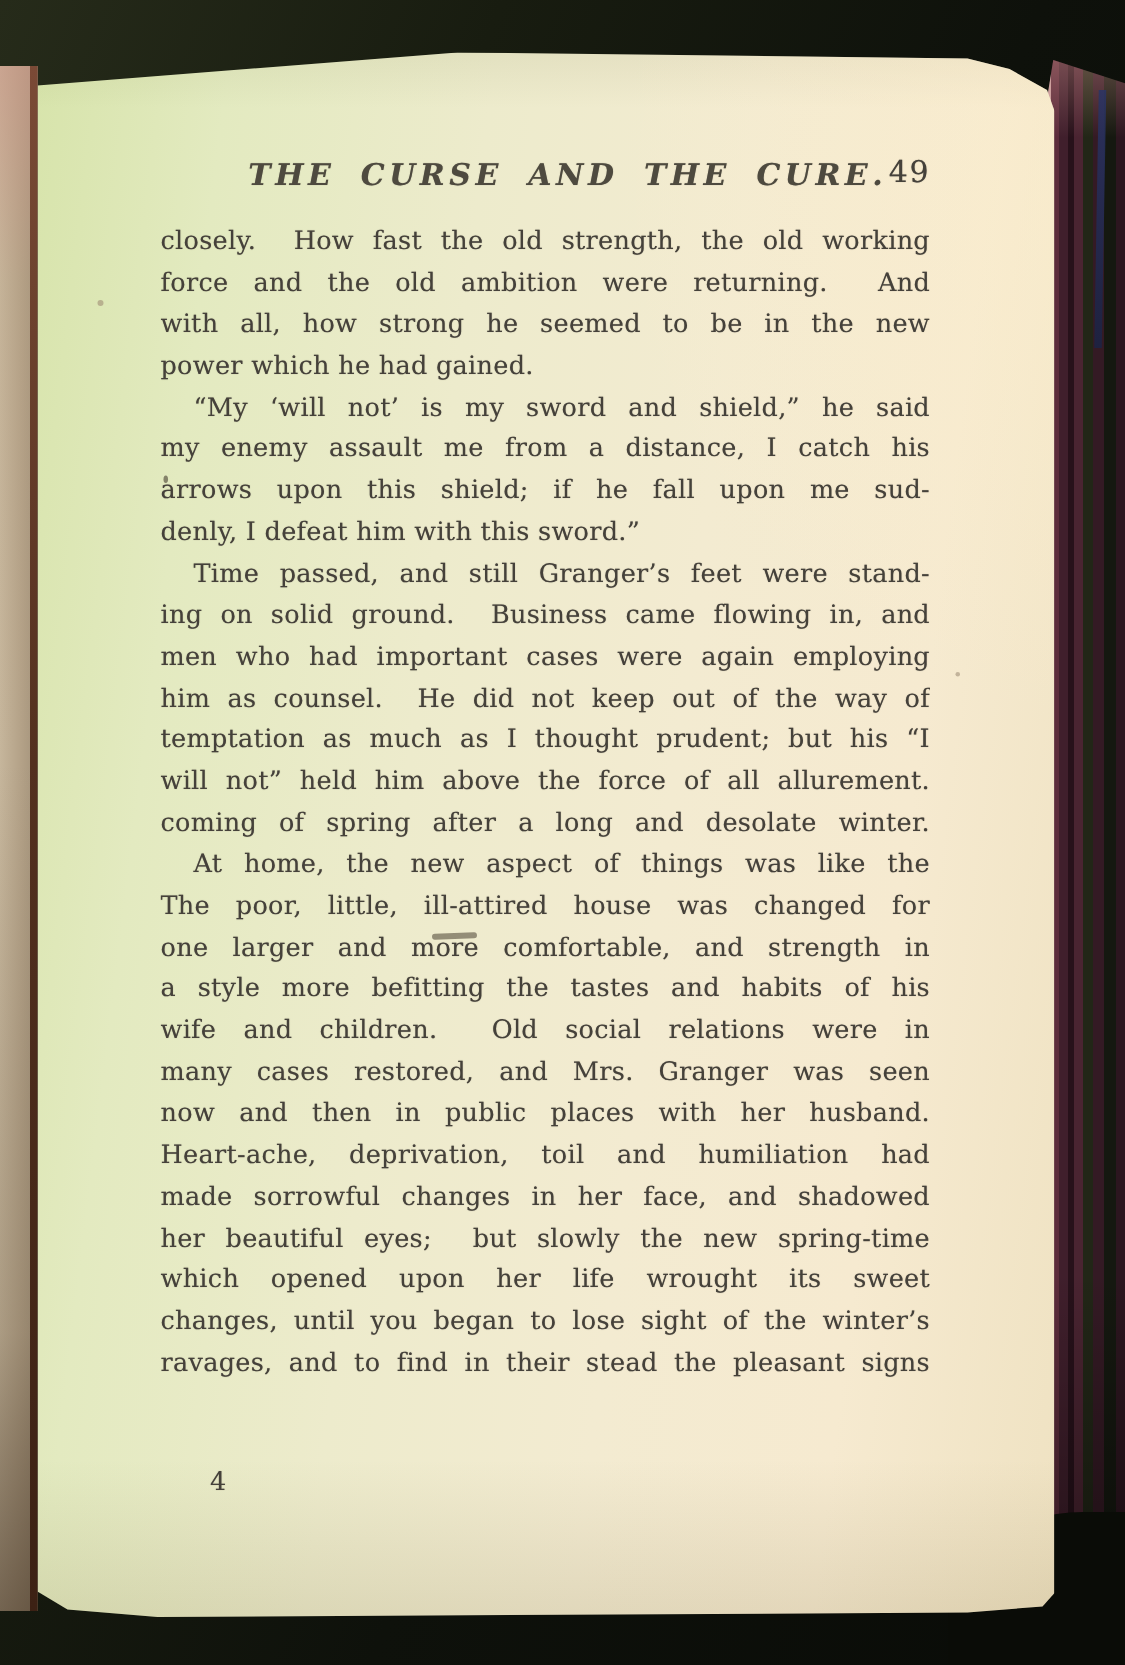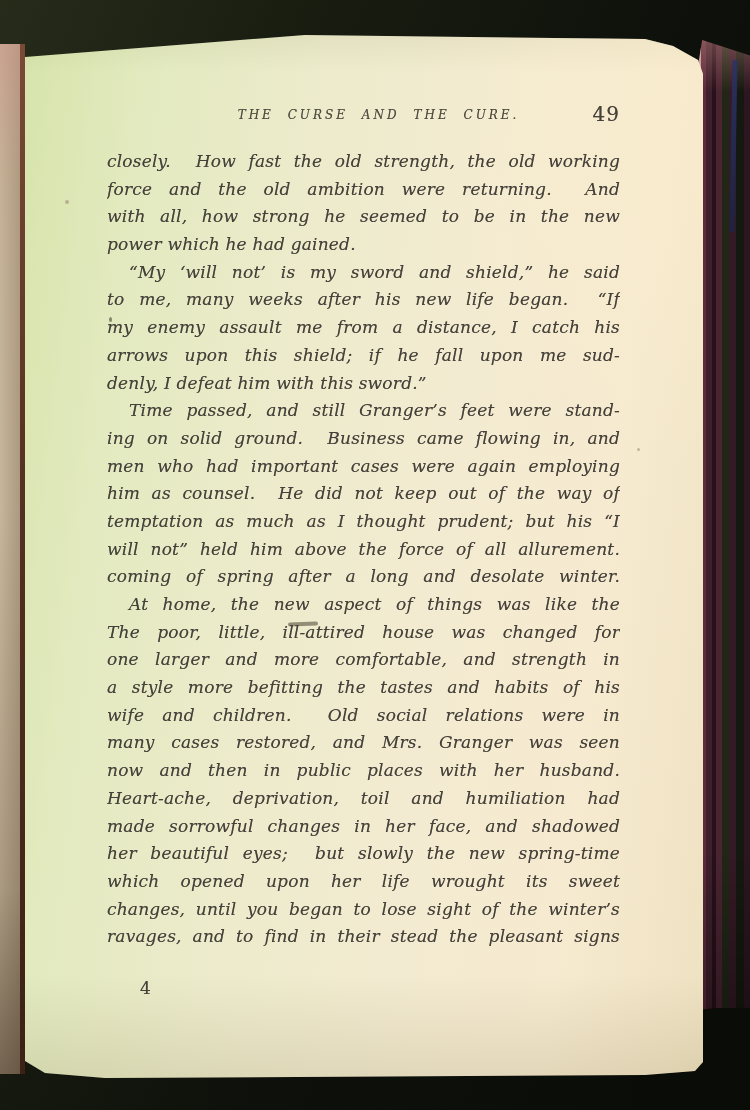--- a/index.html
+++ b/index.html
@@ -50,36 +50,37 @@
       linear-gradient(180deg,rgba(120,120,70,.10) 0%,rgba(120,120,70,0) 4%,rgba(120,110,60,0) 90%,rgba(110,95,50,.14) 100%),
       linear-gradient(97deg,#d7e4ab 0%,#e3eac0 16%,#edebcc 38%,#f3ebd1 60%,#f6ead0 80%,#efe2c2 100%);
     clip-path:polygon(0 27px,280px 5px,620px 9px,648px 16px,673px 30px,678px 44px,678px 1032px,670px 1041px,620px 1045px,80px 1048px,20px 1043px,0 1031px);
   }
   .running-header{
     position:absolute;top:74px;left:82px;width:513px;height:24px;
     text-align:center;
   }
   .chapter-title{
     display:inline-block;padding-left:30px;
-    font-style:italic;font-size:12px;letter-spacing:3px;word-spacing:7px;
+    font-style:italic;font-size:20px;letter-spacing:3px;word-spacing:7px;
     color:#4e4a3f;text-shadow:0 0 .6px rgba(78,74,63,.55);
     white-space:nowrap;
+    font-weight:bold;
   }
   .pagenum{
     position:absolute;right:0;top:-2px;
     font-size:20px;letter-spacing:1px;color:#45413a;
     text-shadow:0 0 .6px rgba(69,65,58,.55);
     margin-left:48px;
   }
   .page-body{
     position:absolute;top:118px;left:82px;width:513px;
     color:#45413a;font-size:17px;letter-spacing:.2px;
     text-shadow:0 0 .6px rgba(69,65,58,.5);
   }
-  .para{margin:0;font-style:italic;}
+  .para{margin:0;}
   .line{
     height:27.7px;line-height:27.7px;overflow:hidden;
     text-align:justify;white-space:normal;
   }
   .line::after{content:"";display:inline-block;width:100%;height:0;}
   .line.last{text-align:left;}
   .line.last::after{content:none;}
   .line.indent{text-indent:22px;}
   .signature{
     position:absolute;top:948px;left:115px;
@@ -121,21 +122,20 @@
 
     <div class="page-body">
         <div class="para">
           <div class="line">closely.&nbsp; How fast the old strength, the old working</div>
           <div class="line">force and the old ambition were returning.&nbsp; And</div>
           <div class="line">with all, how strong he seemed to be in the new</div>
           <div class="line last">power which he had gained.</div>
         </div>
         <div class="para">
           <div class="line indent">“My ‘will not’ is my sword and shield,” he said</div>
-          <div class="line">to me, many weeks after his new life began.&nbsp; “If</div>
           <div class="line">my enemy assault me from a distance, I catch his</div>
           <div class="line">arrows upon this shield; if he fall upon me sud-</div>
           <div class="line last">denly, I defeat him with this sword.”</div>
         </div>
         <div class="para">
           <div class="line indent">Time passed, and still Granger’s feet were stand-</div>
           <div class="line">ing on solid ground.&nbsp; Business came flowing in, and</div>
           <div class="line">men who had important cases were again employing</div>
           <div class="line">him as counsel.&nbsp; He did not keep out of the way of</div>
           <div class="line">temptation as much as I thought prudent; but his “I</div>

